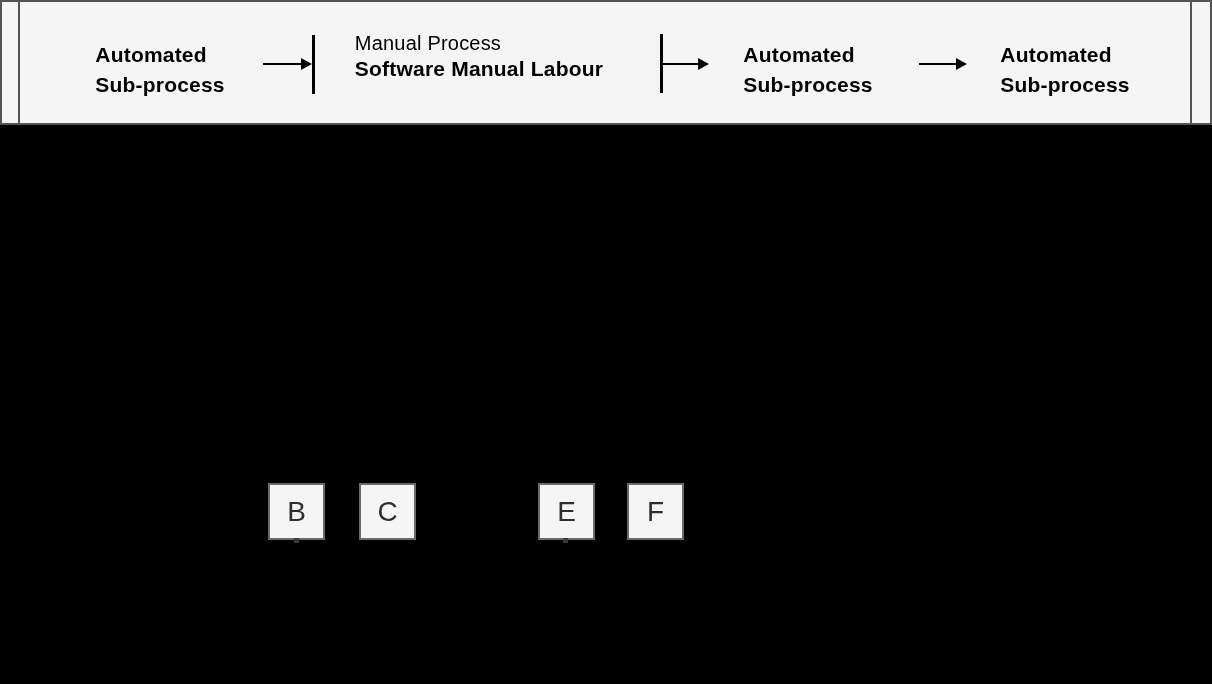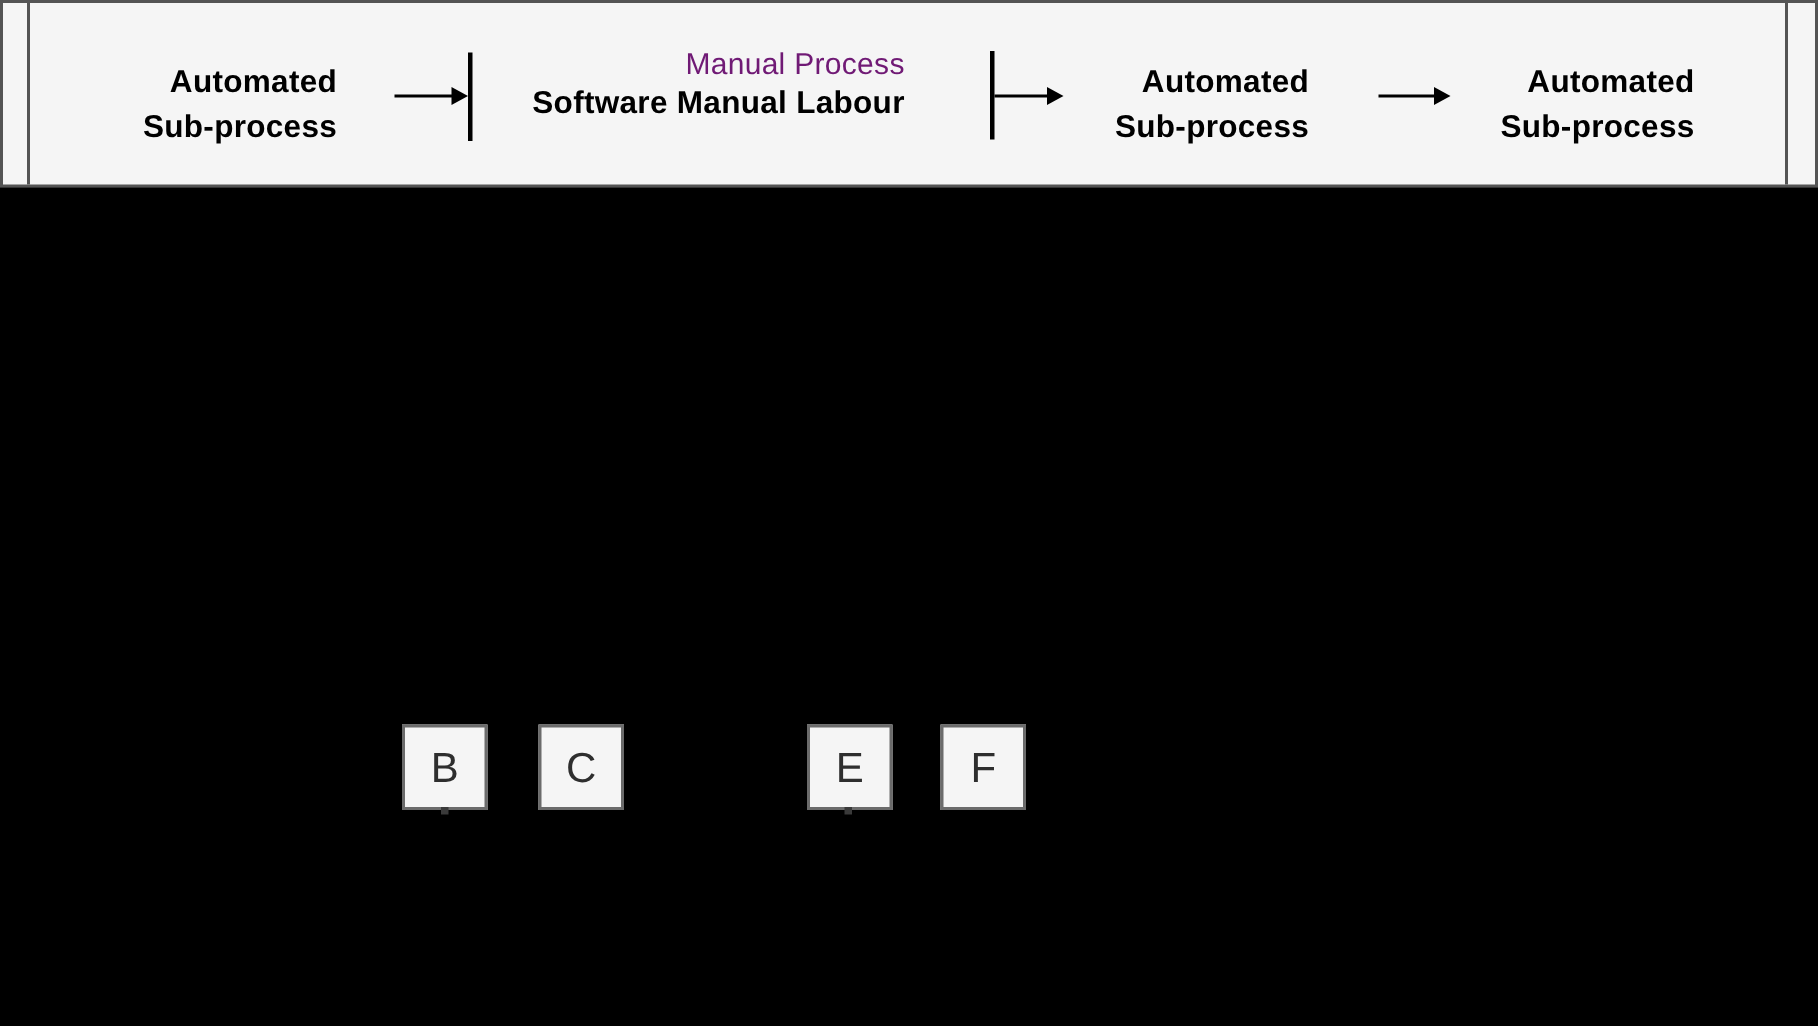--- a/index.html
+++ b/index.html
@@ -24,36 +24,36 @@
     top: 0; bottom: 0;
     width: 2px;
     background: #545454;
   }
   .divider-left  { left: 16px; }
   .divider-right { left: 1188px; }
 
   .stage {
     position: absolute;
     transform: translateX(-50%);
-    text-align: right;
+    text-align: left;
     white-space: nowrap;
     color: #000;
   }
   .stage .ln {
     display: block;
     font-size: 21px;
     font-weight: 700;
     line-height: 30px;
     letter-spacing: 0.2px;
   }
   .stage-manual .ln1 {
     font-weight: 400;
     font-size: 20px;
     line-height: 26px;
-    color: #701a75;
+    color: #000000;
   }
   .stage-manual .ln2 {
     line-height: 26px;
   }
 
   .flow-line {
     position: absolute;
     height: 2px;
     background: #000;
   }

